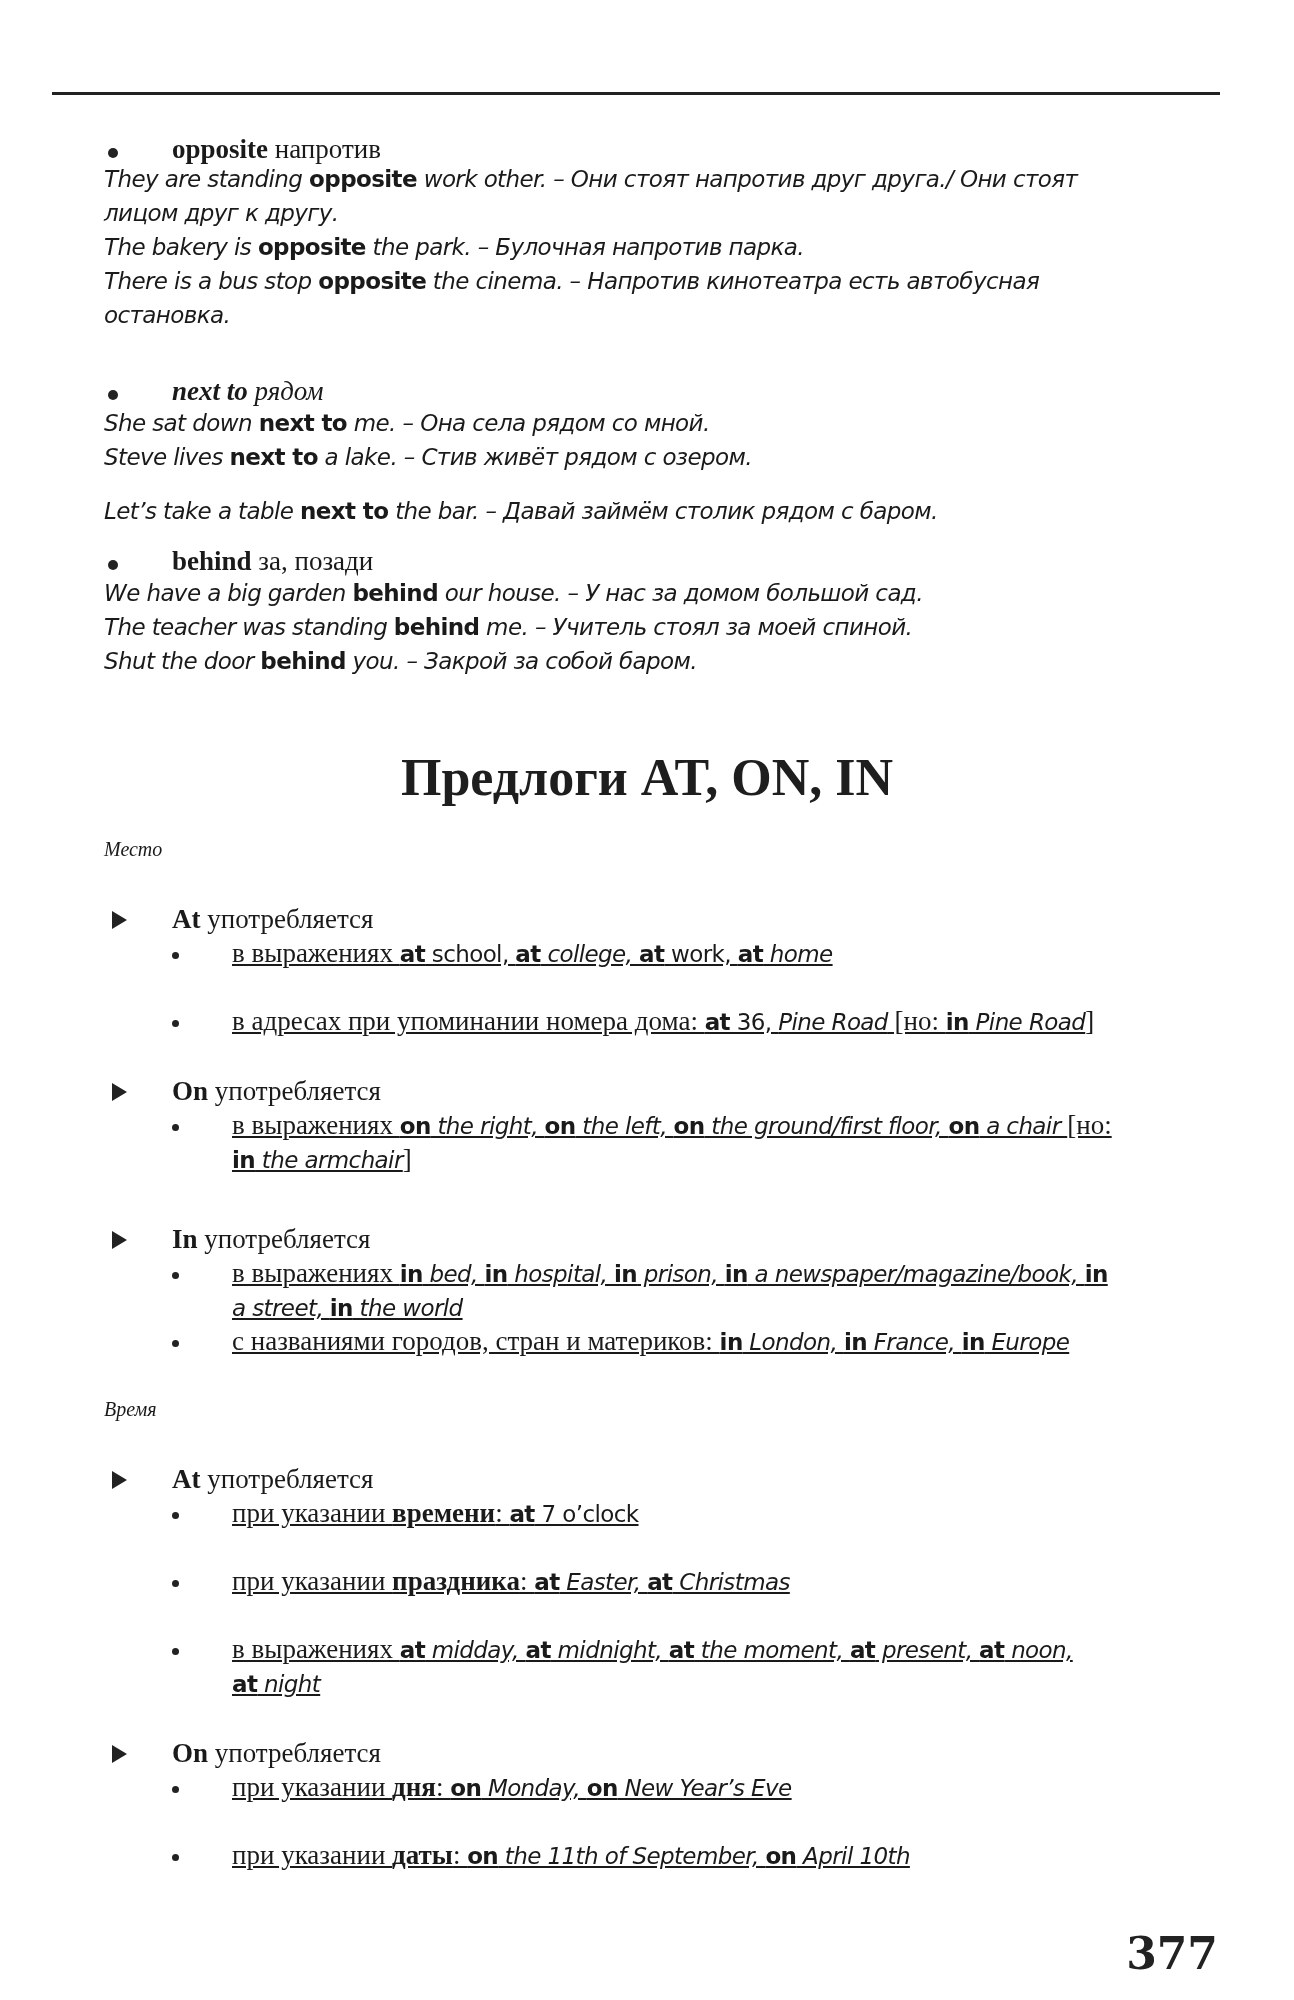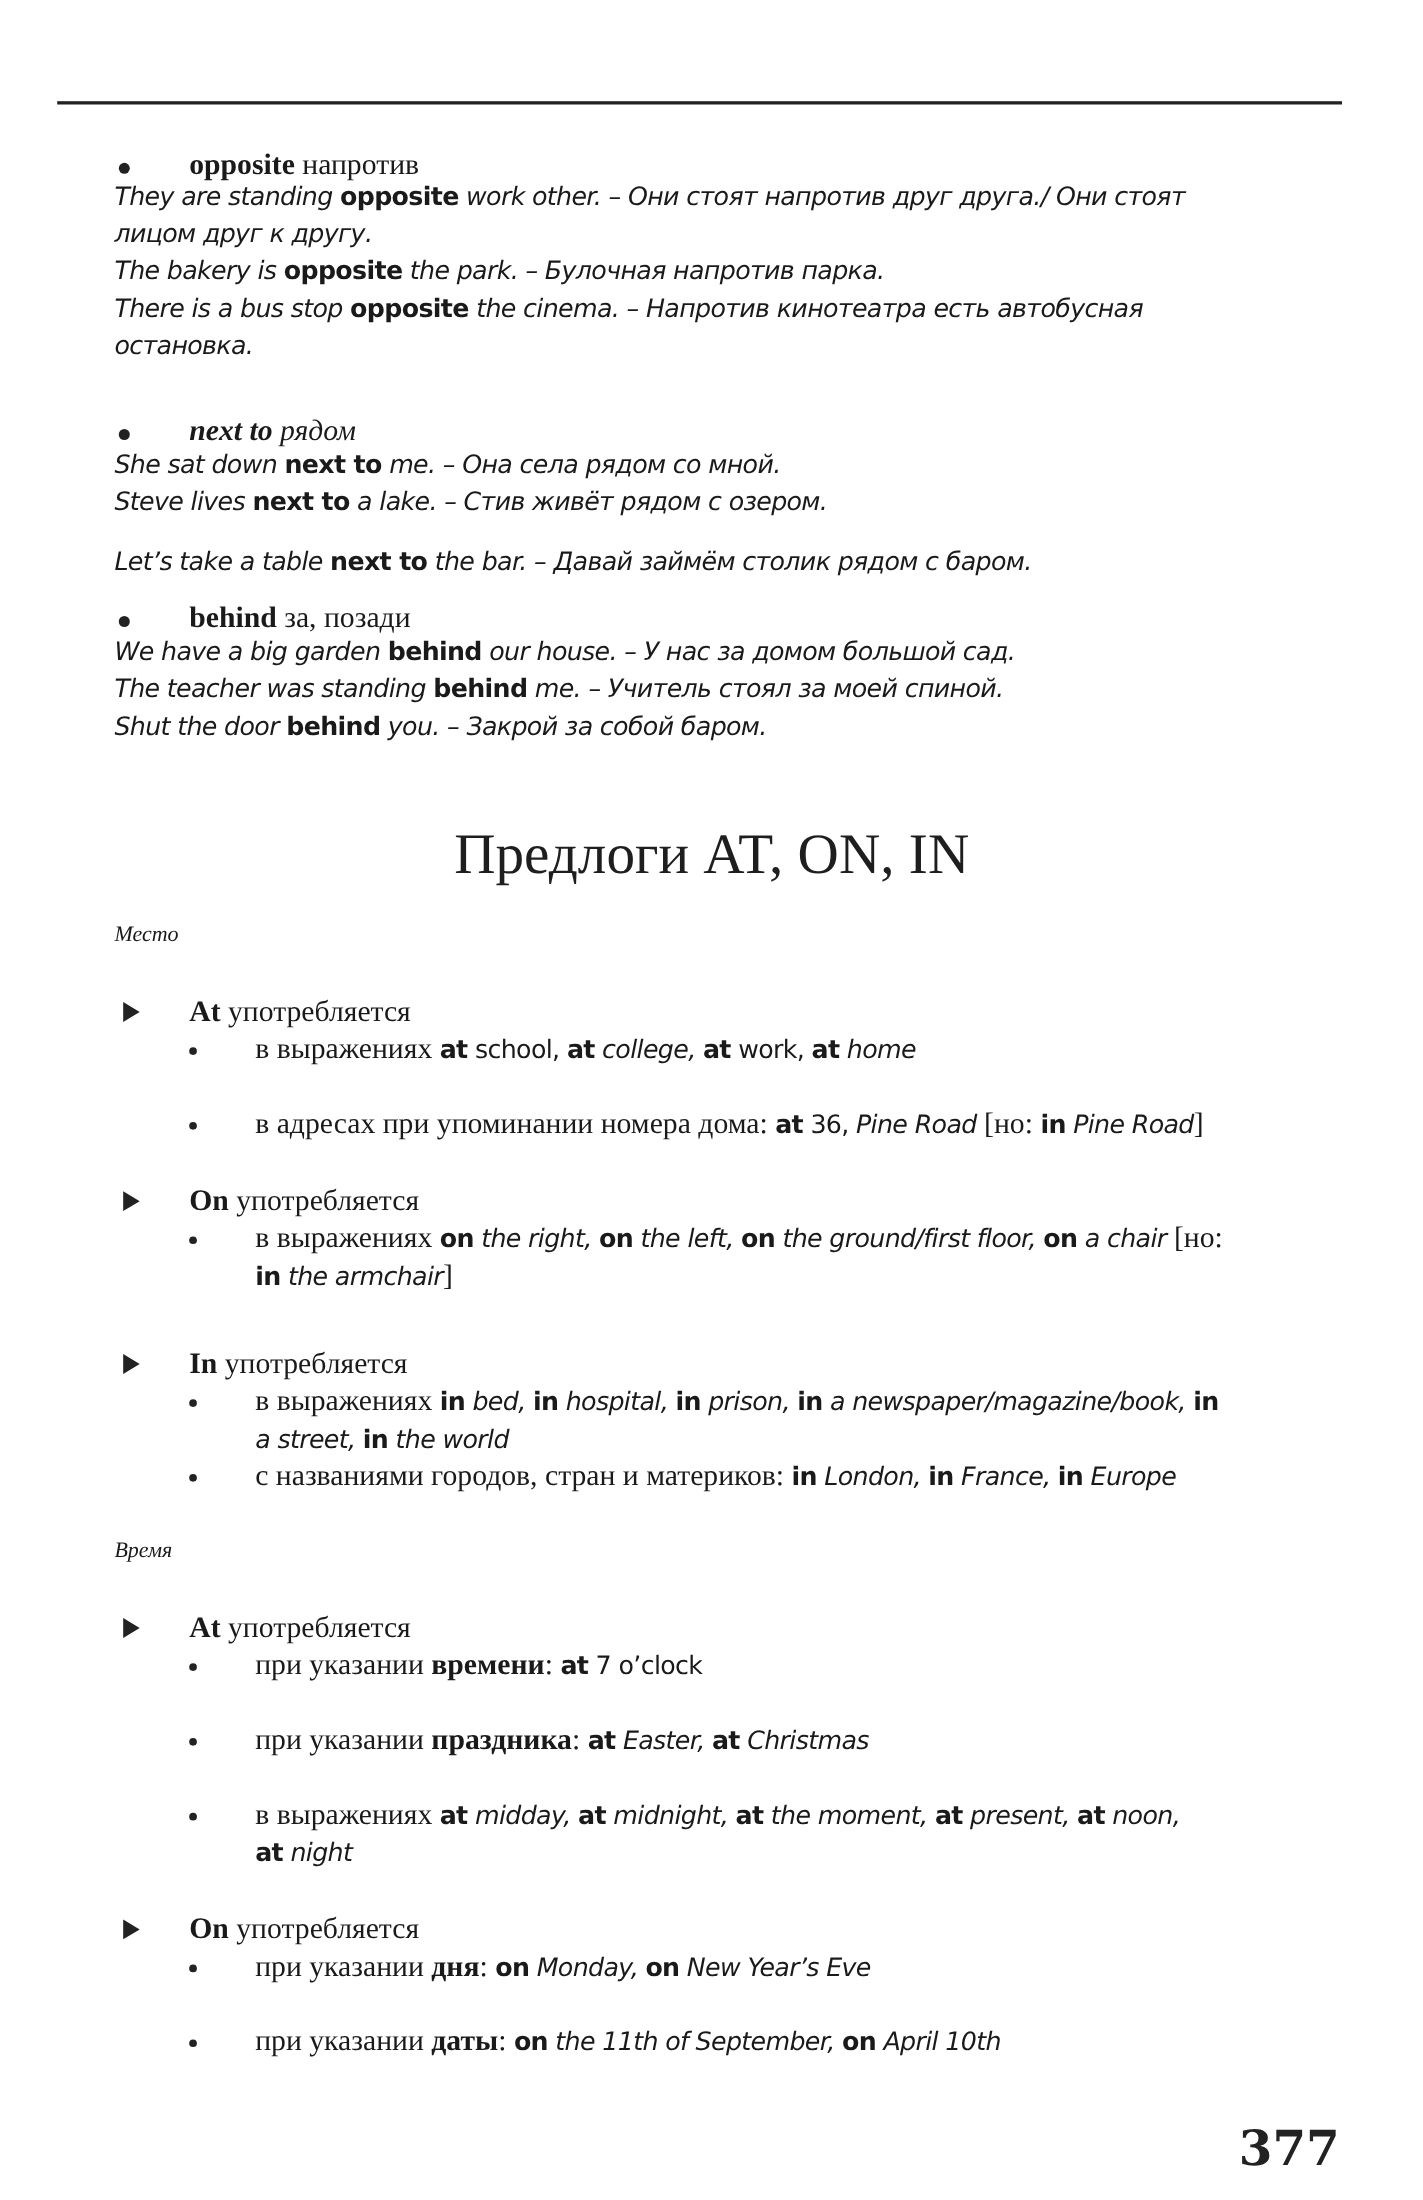--- a/index.html
+++ b/index.html
@@ -7,22 +7,22 @@
   .page { position: absolute; left: 0; top: 0; width: 1294px; height: 2000px; }
   .header-title { position: absolute; right: 76px; top: 40px; font-family: "DejaVu Serif", serif; font-size: 33px; color: #222; letter-spacing: 0.5px; }
   .header-rule { position: absolute; left: 52px; top: 92px; width: 1168px; height: 3px; background: #222; }
   .line { position: absolute; white-space: nowrap; line-height: 1; }
   .serif { font-family: "Liberation Serif", serif; font-size: 27px; }
   .ex { left: 104px; }
   .bul-head { left: 172px; }
   .bullet-dot { position: absolute; left: 108px; width: 10px; height: 10px; border-radius: 50%; background: #222; }
   .small-dot { position: absolute; left: 172px; width: 7px; height: 7px; border-radius: 50%; background: #222; }
   .tri { position: absolute; left: 112px; width: 0; height: 0; border-top: 9px solid transparent; border-bottom: 9px solid transparent; border-left: 15px solid #222; }
-  .sub { left: 232px; }
-  .section-title { position: absolute; left: 0; width: 1294px; text-align: center; top: 748px; font-family: "Liberation Serif", serif; font-weight: normal; font-size: 52px; color: #1e1e1e; }
+  .sub { left: 232px; text-decoration: underline; }
+  .section-title { position: absolute; left: 0; width: 1294px; text-align: center; top: 748px; font-family: "Liberation Serif", serif; font-weight: bold; font-size: 52px; color: #1e1e1e; }
   .subhead { position: absolute; left: 104px; font-family: "Liberation Serif", serif; font-style: italic; font-size: 20px; text-align: center; }
   .page-number { position: absolute; right: 76px; top: 1928px; font-family: "DejaVu Serif", serif; font-weight: bold; font-size: 44px; color: #222; }
   .b { font-weight: bold; text-align: center; }
   .i { font-style: italic; }
   .n { font-style: normal; }
   .run-serif { font-family: "Liberation Serif", serif; font-size: 27px; font-style: normal; letter-spacing: 0; }
   .run-sans { font-family: "DejaVu Sans", sans-serif; font-size: 23px; letter-spacing: -0.6px; }
 </style>
 </head>
 <body>

